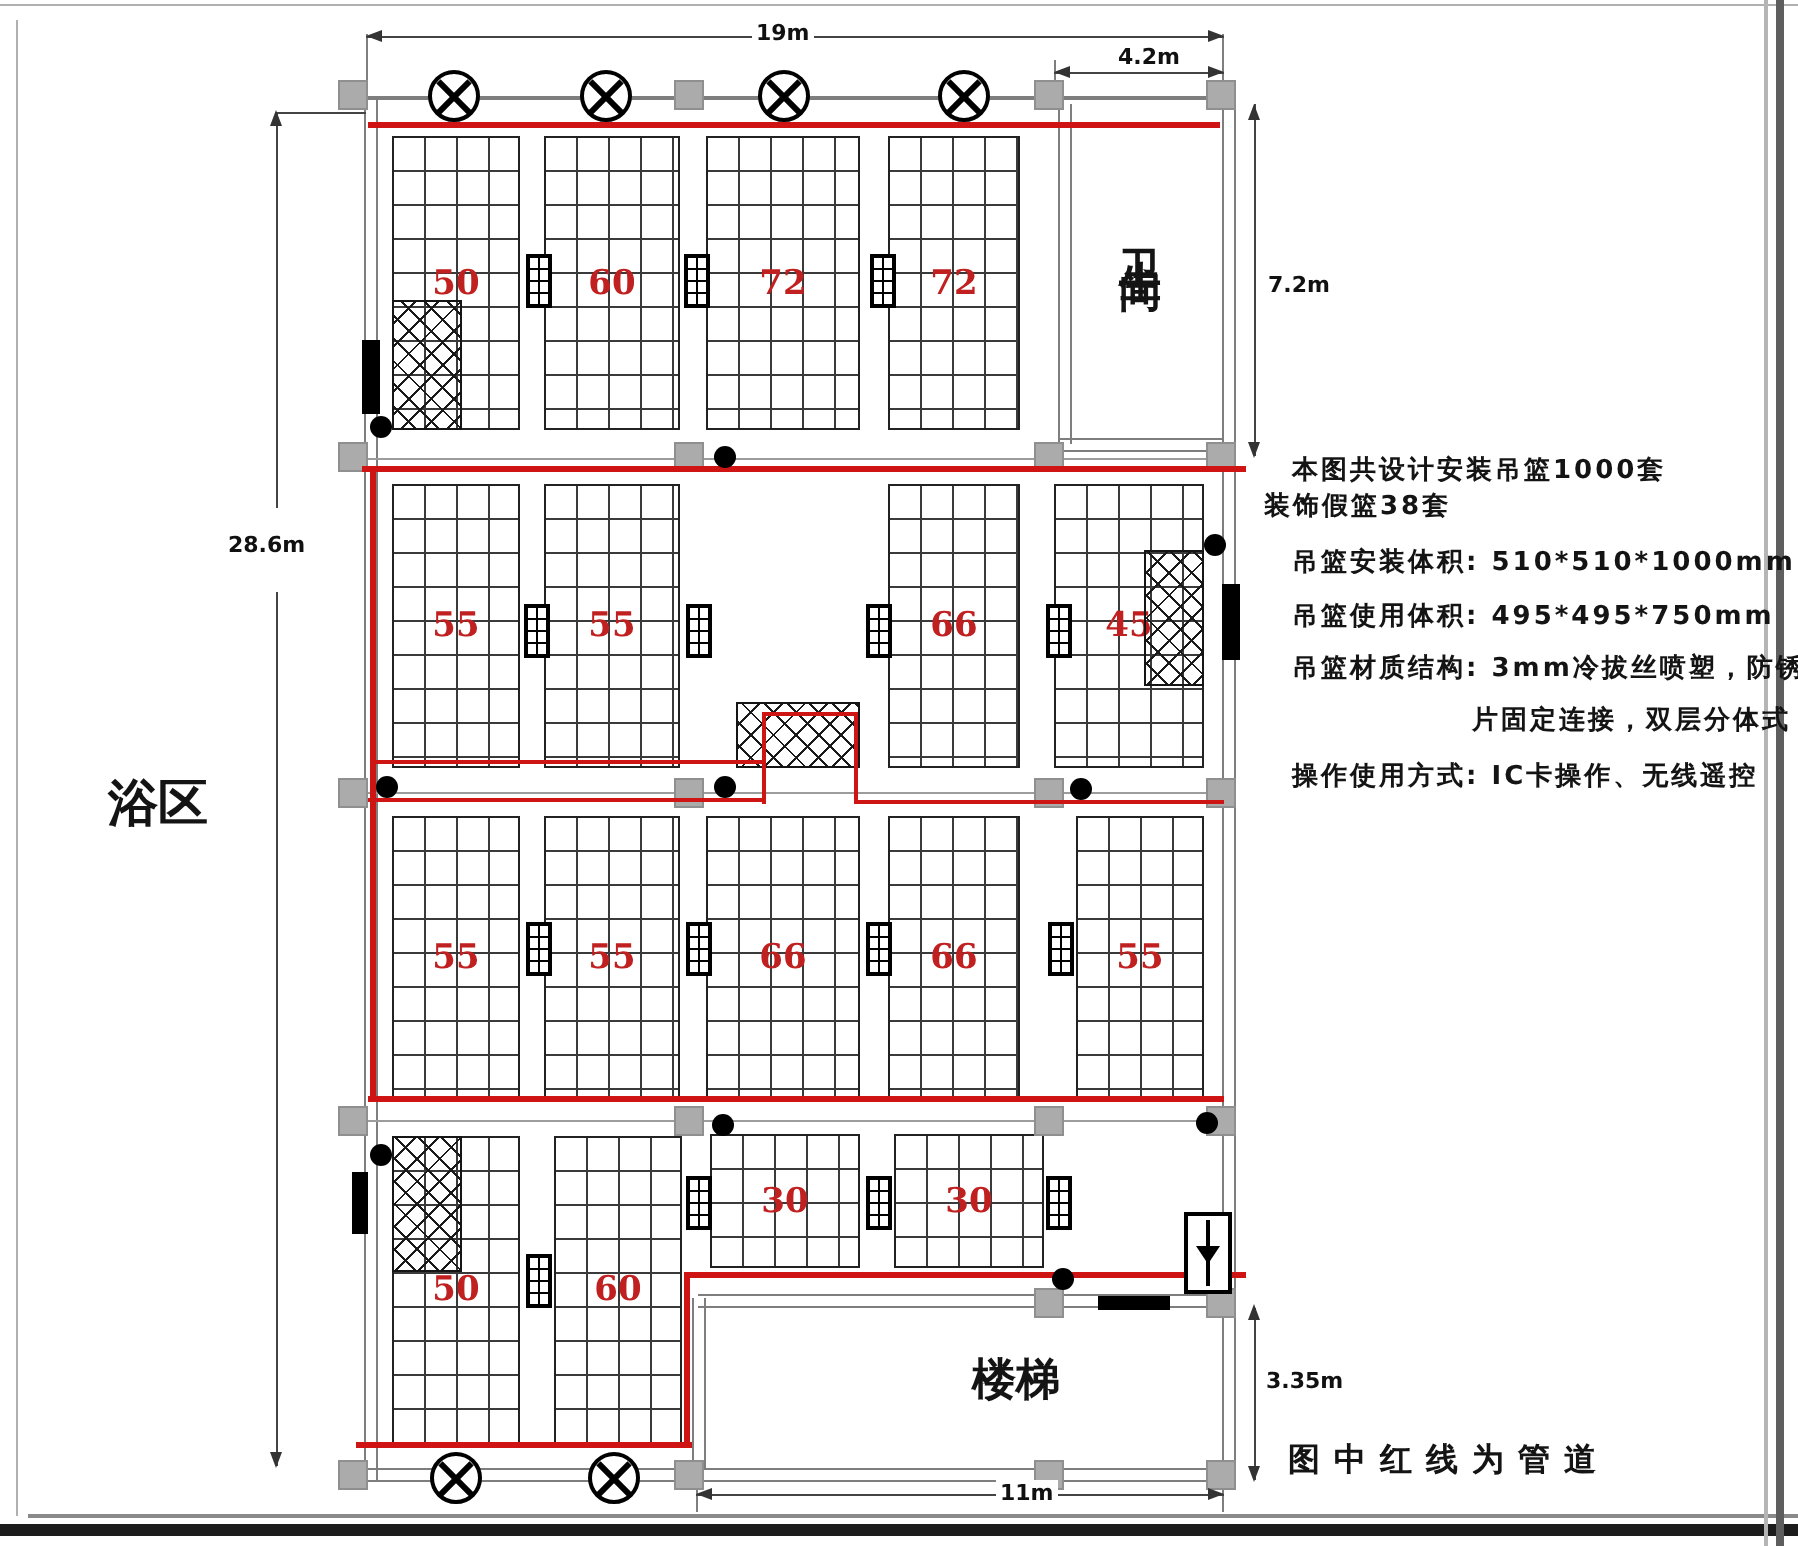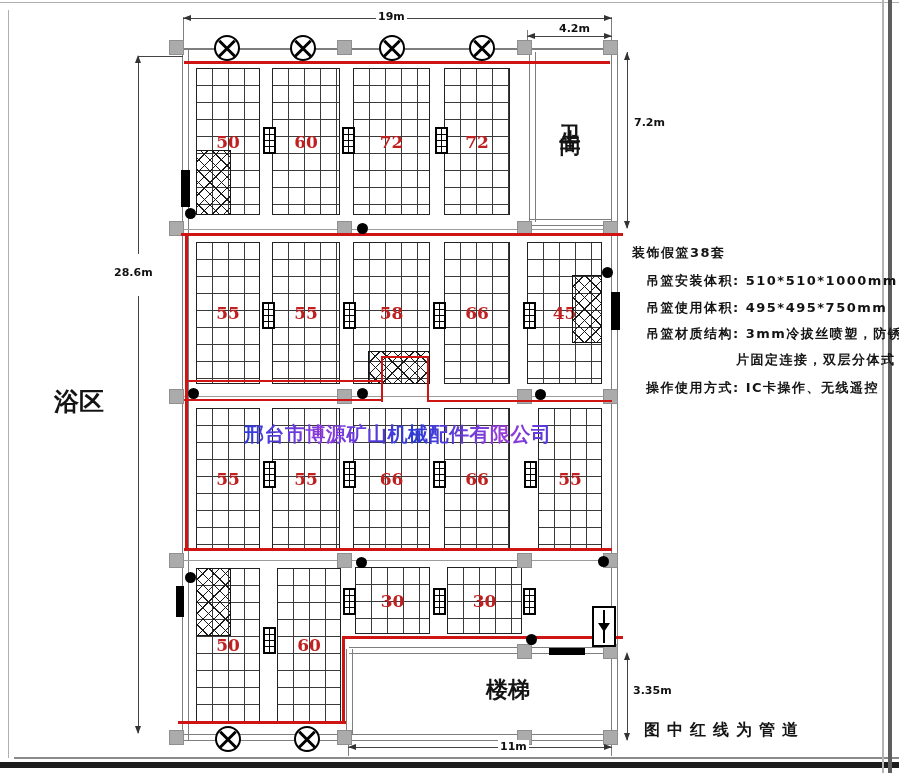--- a/index.html
+++ b/index.html
@@ -126,23 +126,20 @@
     </div>
   <div class="rack" style="left:444px;top:68px;width:64px;height:145px">
       <span class="num">72</span>
     </div>
 
   <div class="rack" style="left:196px;top:242px;width:62px;height:140px">
       <span class="num">55</span>
     </div>
   <div class="rack" style="left:272px;top:242px;width:66px;height:140px">
       <span class="num">55</span>
-    </div>
-  <div class="rack" style="left:353px;top:242px;width:75px;height:140px">
-      <span class="num">58</span>
     </div>
   <div class="rack" style="left:444px;top:242px;width:64px;height:140px">
       <span class="num">66</span>
     </div>
   <div class="rack" style="left:527px;top:242px;width:73px;height:140px">
       <span class="num">45</span>
     </div>
 
   <div class="rack" style="left:196px;top:408px;width:62px;height:140px">
       <span class="num">55</span>
@@ -251,21 +248,21 @@
 
   <div class="dl" style="left:527px;top:36px;width:85px;height:1px"></div>
   <div class="w" style="left:527px;top:30px;width:1px;height:20px"></div>
   <div class="ar ar-l" style="left:527px;top:33px"></div>
   <div class="ar ar-r" style="left:604px;top:33px"></div>
   <div class="dt" style="left:557px;top:22px">4.2m</div>
 
   <div class="dl" style="left:627px;top:52px;width:1px;height:176px"></div>
   <div class="ar ar-u" style="left:624px;top:52px"></div>
   <div class="ar ar-d" style="left:624px;top:221px"></div>
-  <div class="dt" style="left:632px;top:116px">7.2m</div>
+  <div class="dt" style="left:632px;top:136px">7.2m</div>
 
   <div class="dl" style="left:138px;top:57px;width:1px;height:197px"></div>
   <div class="dl" style="left:138px;top:296px;width:1px;height:437px"></div>
   <div class="dl" style="left:138px;top:56px;width:45px;height:1px"></div>
   <div class="ar ar-u" style="left:135px;top:55px"></div>
   <div class="ar ar-d" style="left:135px;top:726px"></div>
   <div class="dt" style="left:112px;top:266px">28.6m</div>
 
   <div class="dl" style="left:627px;top:654px;width:1px;height:86px"></div>
   <div class="ar ar-u" style="left:624px;top:652px"></div>
@@ -278,23 +275,23 @@
   <div class="ar ar-l" style="left:348px;top:744px"></div>
   <div class="ar ar-r" style="left:604px;top:744px"></div>
   <div class="dt" style="left:498px;top:740px">11m</div>
 
   <div class="t room" style="left:54px;top:385px;font-size:25px">浴区</div>
   <div class="t room vert" style="left:556px;top:108px;font-size:21px">卫生间</div>
   <div class="t room" style="left:486px;top:675px;font-size:22px">楼梯</div>
 
   <div class="t" style="left:644px;top:720px;font-size:16px;font-weight:bold;letter-spacing:7px">图中红线为管道</div>
 
-  <div class="wm">邢台市博源矿山机械配件有限公司</div>
-
-
+
+
+  <div class="t note" style="left:646px;top:226px">本图共设计安装吊篮1000套</div>
   <div class="t note" style="left:632px;top:244px">装饰假篮38套</div>
   <div class="t note" style="left:646px;top:272px">
     <span>吊篮安装体积:</span>
     <span>510*510*1000mm</span>
   </div>
   <div class="t note" style="left:646px;top:299px">
     <span>吊篮使用体积:</span>
     <span>495*495*750mm</span>
   </div>
   <div class="t note" style="left:646px;top:325px">

